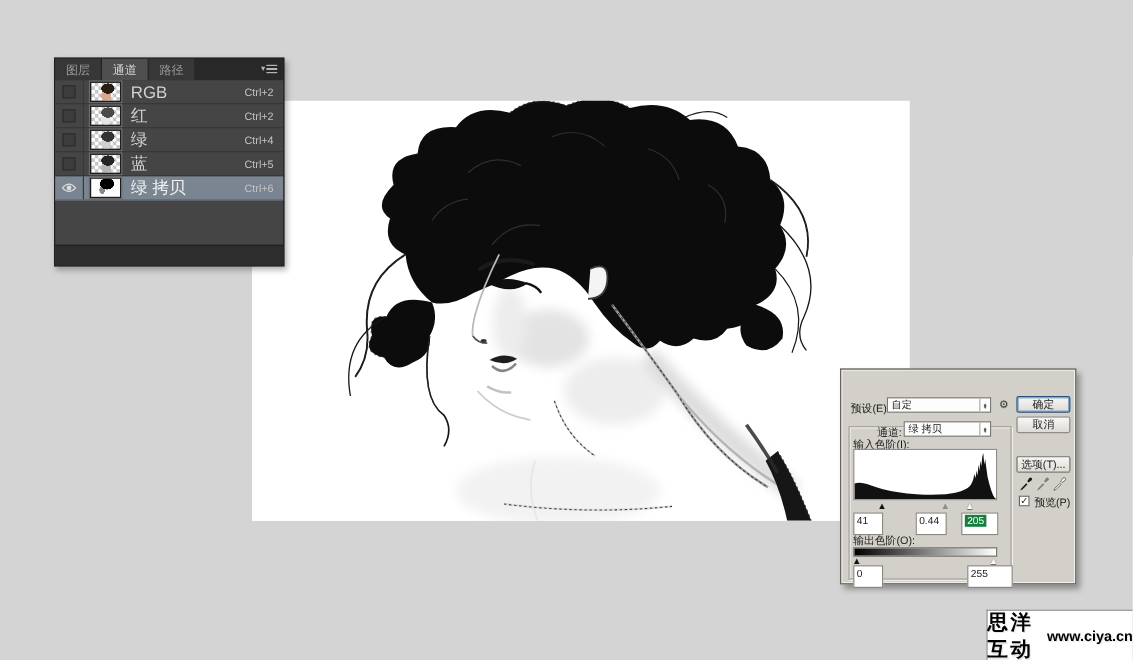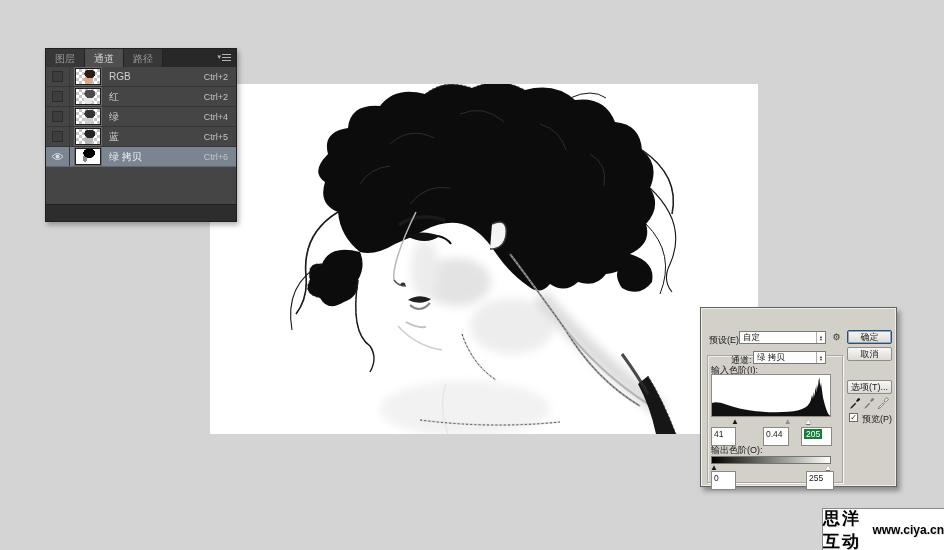--- a/index.html
+++ b/index.html
@@ -35,21 +35,21 @@
             radial-gradient(ellipse 7px 7px at 52% 72%, #e6e6e6 60%, transparent 62%),
             repeating-conic-gradient(#c6c6c6 0% 25%, #fff 0% 50%) 0 0/6px 6px; }
   .t-green{ background:radial-gradient(ellipse 9px 7px at 58% 32%, #333 60%, transparent 62%),
             radial-gradient(ellipse 7px 7px at 52% 72%, #cfcfcf 60%, transparent 62%),
             repeating-conic-gradient(#c6c6c6 0% 25%, #fff 0% 50%) 0 0/6px 6px; }
   .t-blue { background:radial-gradient(ellipse 9px 7px at 58% 32%, #242424 60%, transparent 62%),
             radial-gradient(ellipse 7px 7px at 52% 72%, #b5b5b5 60%, transparent 62%),
             repeating-conic-gradient(#c6c6c6 0% 25%, #fff 0% 50%) 0 0/6px 6px; }
   .t-copy { background:radial-gradient(ellipse 10px 8px at 55% 28%, #000 58%, transparent 60%),
             radial-gradient(ellipse 4px 6px at 38% 62%, #888 55%, transparent 60%), #fdfdfd; }
-  .ch-label { margin-left:8px; font-size:10px; color:#d2d2d2; }
+  .ch-label { margin-left:8px; font-size:14px; color:#d2d2d2; }
   .ch-row.selected .ch-label { color:#f2f2f2; }
   .ch-short { position:absolute; right:8px; font-size:9px; color:#c4c4c4; }
   #panel-bottom { position:absolute; left:0; right:0; bottom:0; height:17px; background:#2d2d2d; border-top:1px solid #1f1f1f; }
 
   
   #levels { position:absolute; left:700px; top:307px; width:197px; height:180px;
     background:#d3d0c9; border:1px solid #63625d; box-shadow:inset 0 0 0 1px #efeeea, 3px 4px 5px rgba(0,0,0,.35); z-index:10; font-size:9px; color:#1a1a1a; }
   #lv-titlebar { position:absolute; left:1px; top:1px; right:1px; height:17px;
     background:linear-gradient(to right,#e2e2e2 0%,#d7d7d7 52%,#bdbdbd 62%,#6e6e6e 74%,#464646 86%,#3a3a3a 100%); }
   #lv-title { position:absolute; left:6px; top:3px; font-size:9px; color:#1a1a1a; }
@@ -304,21 +304,21 @@
     <span class="lv-input" style="left:62px; top:119px; width:26px;">0.44</span>
     <span class="lv-input" style="left:100px; top:119px; width:31px;"><span class="sel-blue">205</span></span>
 
     <span class="lv-label" style="left:10px; top:136px;">输出色阶(O):</span>
     <div id="lv-gradient"></div>
     <div class="tri-row" style="top:156px;">
       <span class="tri tri-black" style="left:-1px;">▲</span>
       <span class="tri tri-white" style="left:113px;">▲</span>
     </div>
     <span class="lv-input" style="left:10px; top:163px; width:25px;">0</span>
-    <span class="lv-input" style="left:105px; top:163px; width:28px;">255</span>
+    <span class="lv-input" style="left:105px; top:163px; width:38px;">255</span>
   </div>
 
   <div id="watermark">
     <span id="wm1">思洋互动</span>
     <span id="wm2">www.ciya.cn</span>
   </div>
 
 </div>
 
 </body></html>

